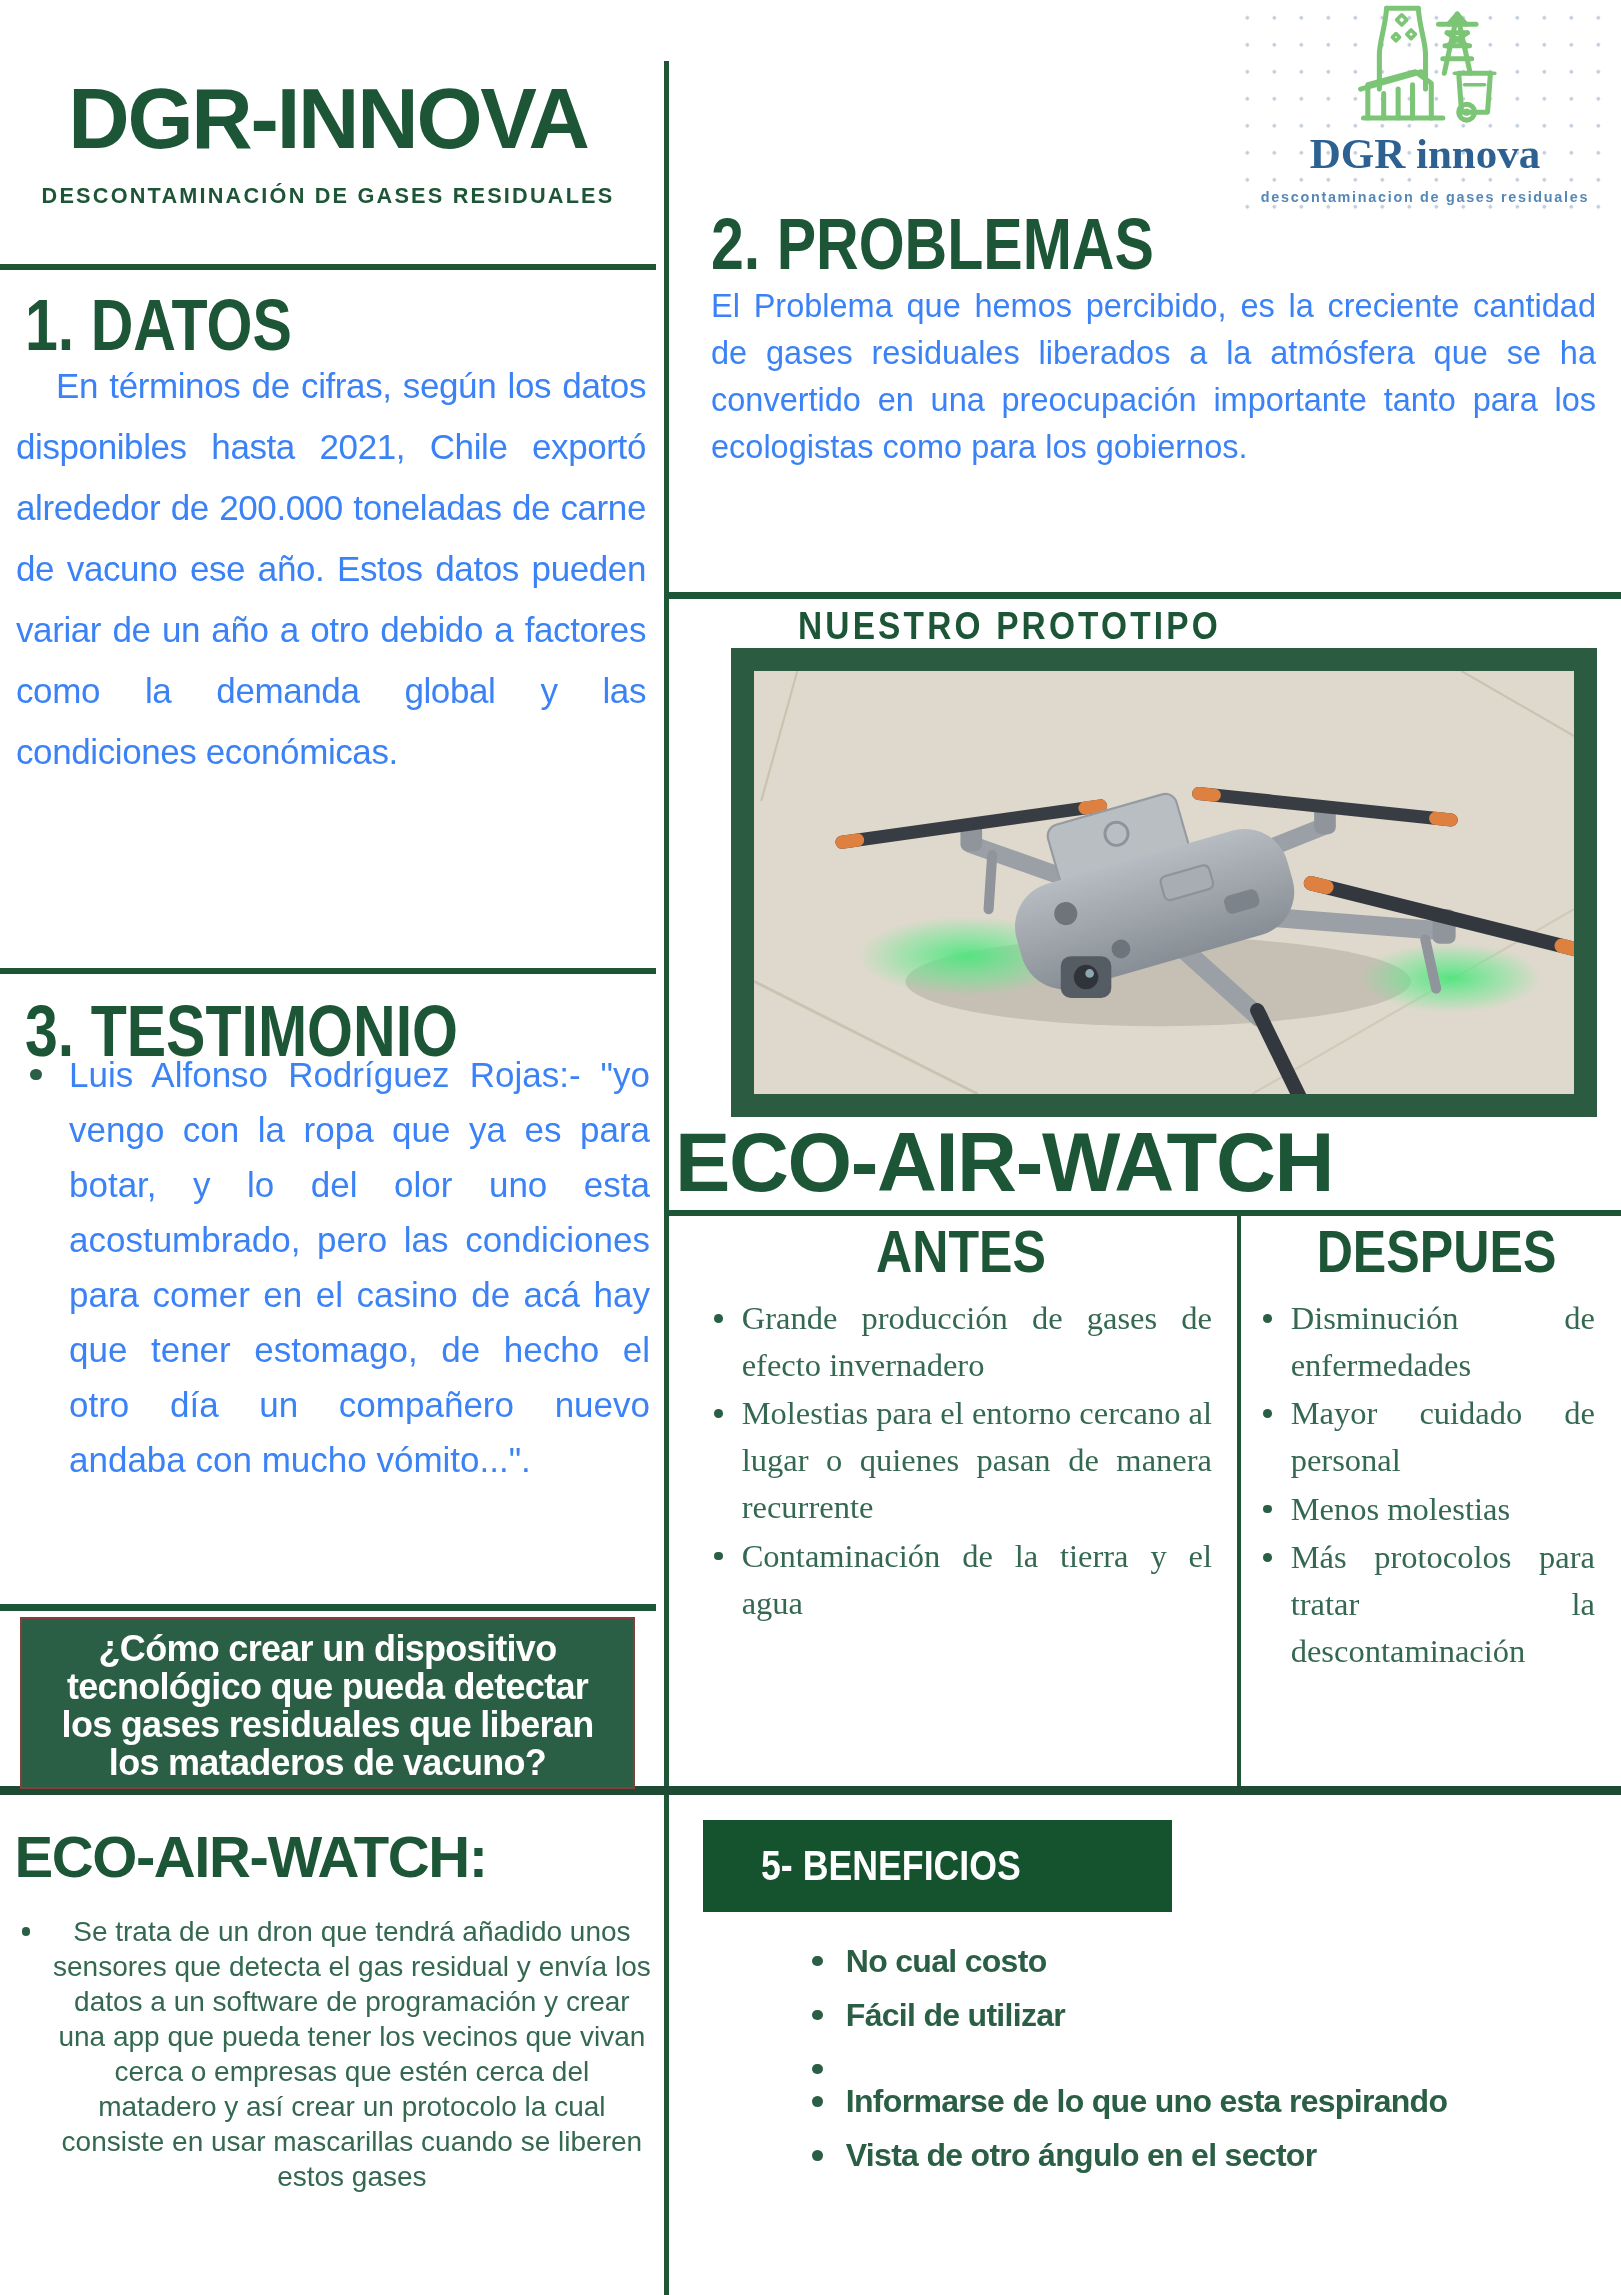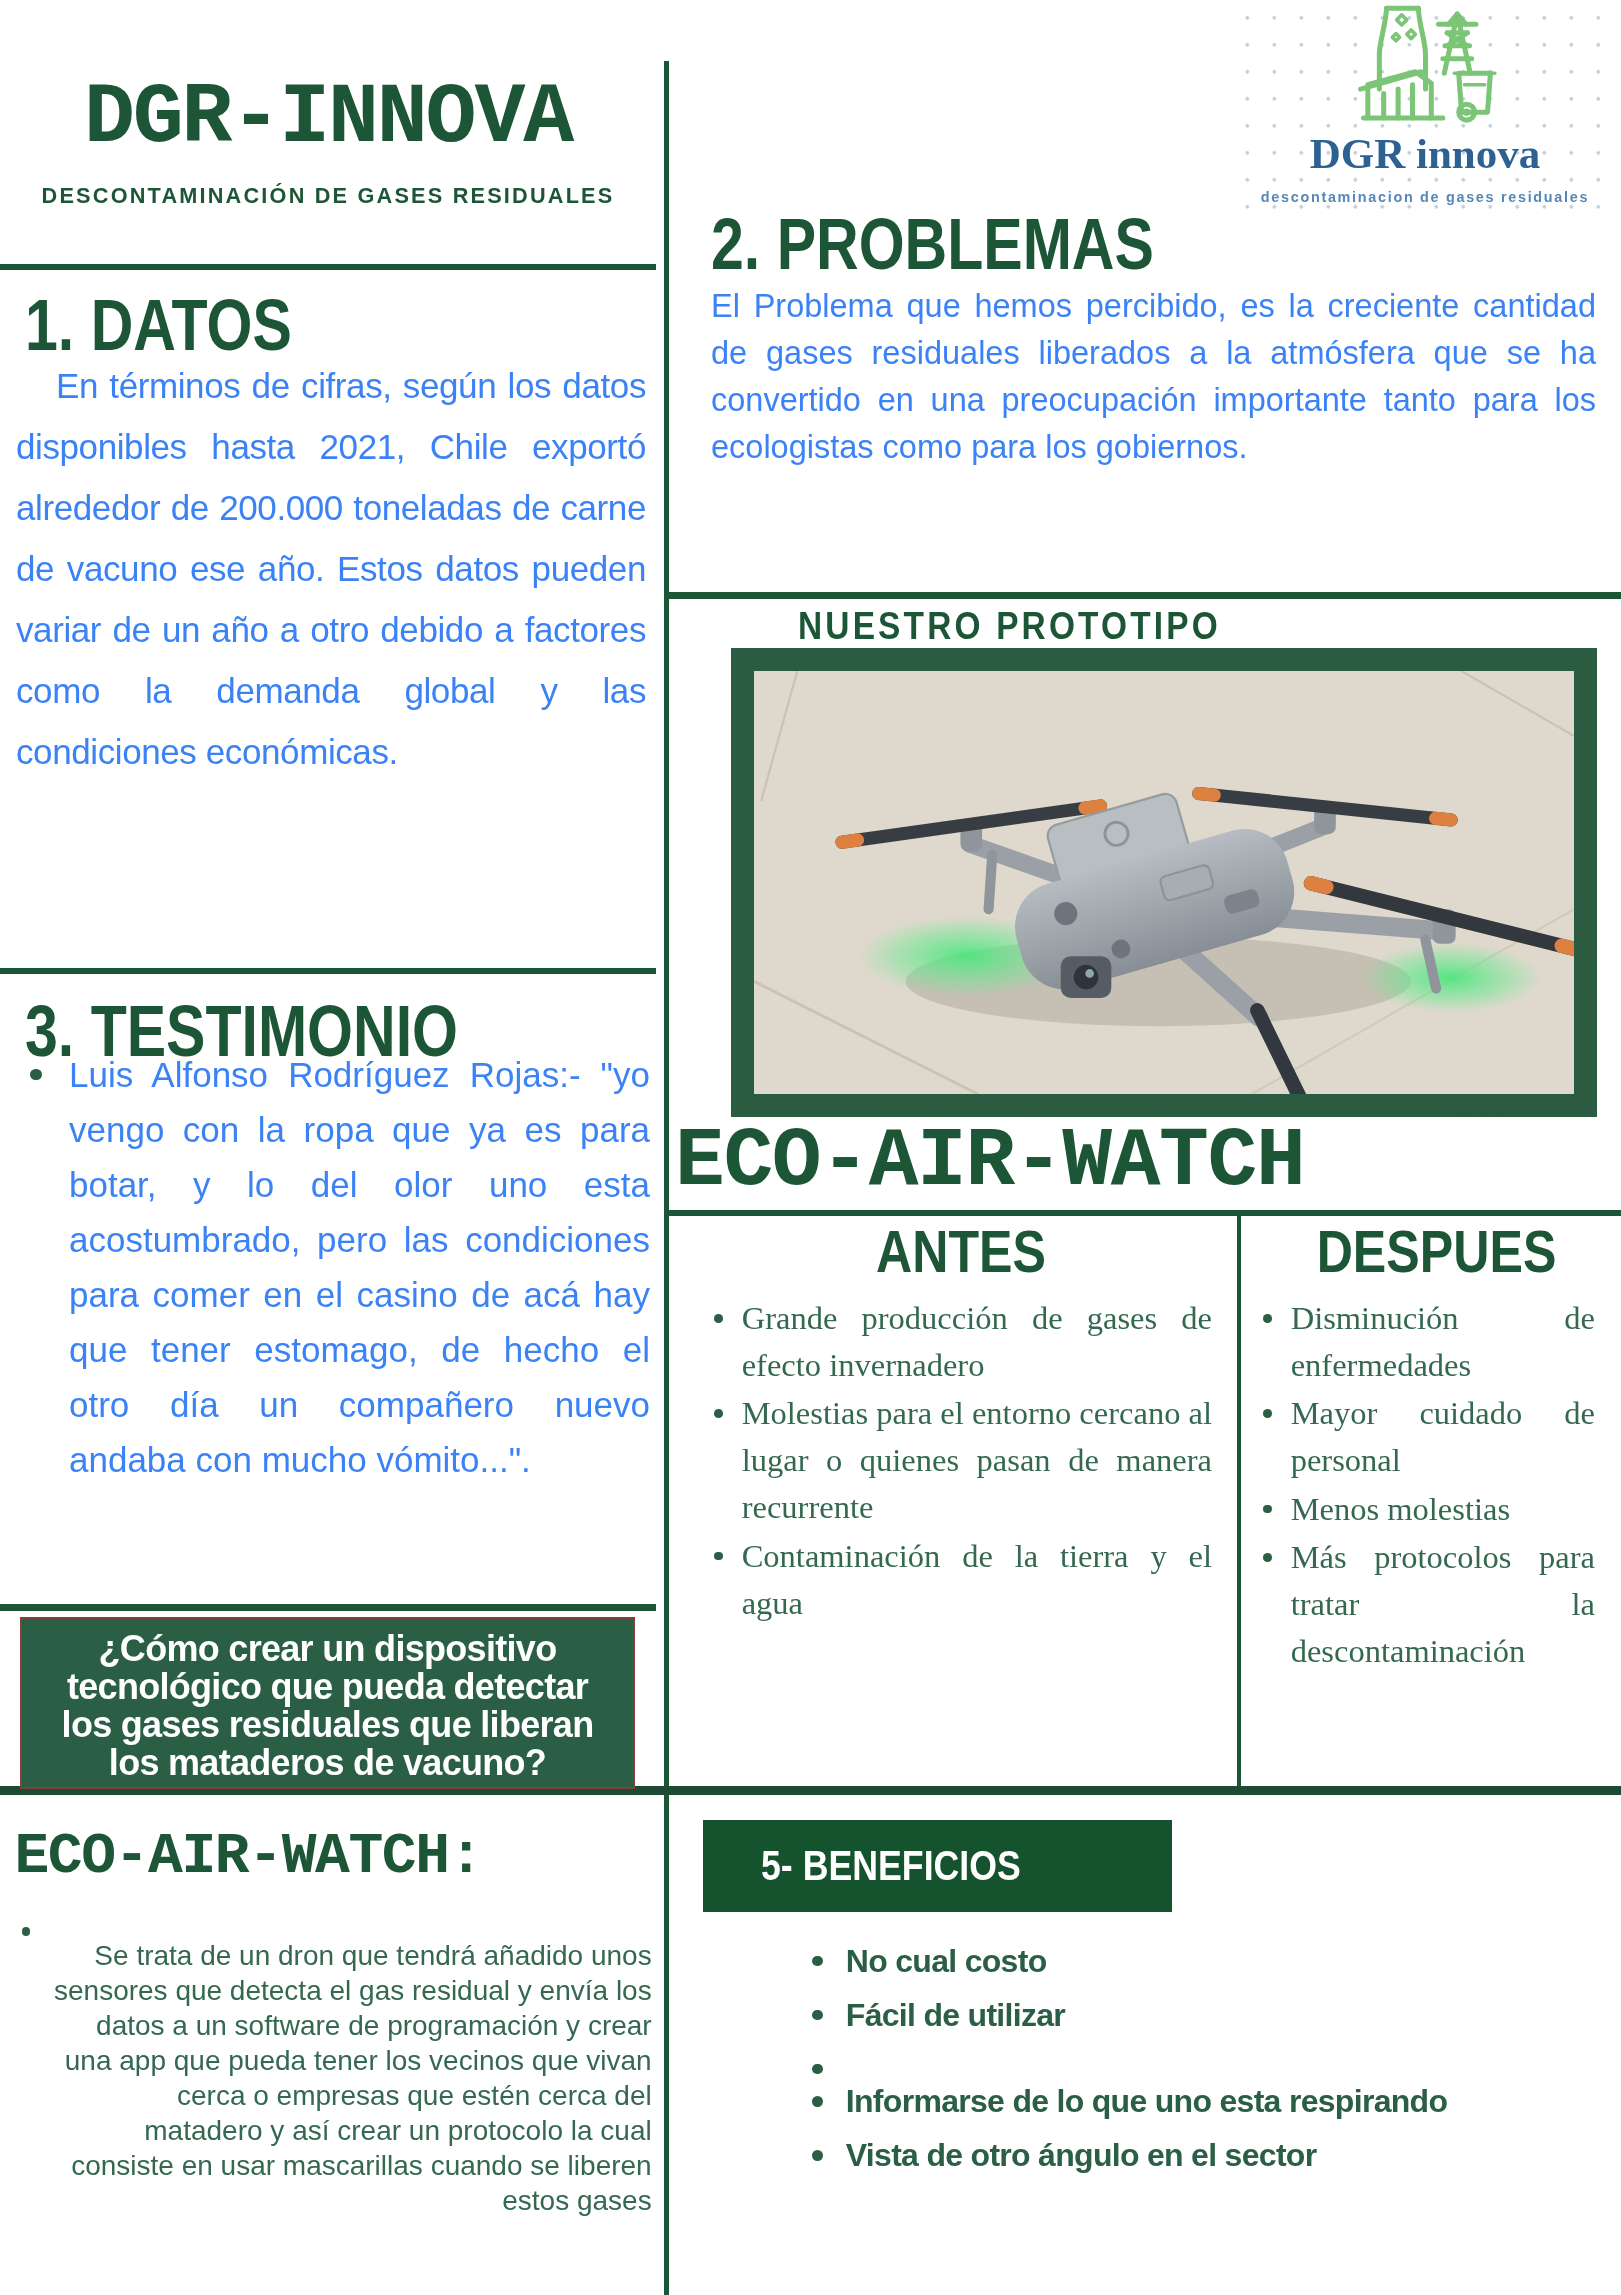--- a/index.html
+++ b/index.html
@@ -1,21 +1,21 @@
 <!DOCTYPE html>
 <html style="font-size:11.6px"><head>
 <meta charset="utf-8">
 <style>
   html,body{margin:0;padding:0;background:#ffffff;}
   .page{position:relative;width:1621px;height:2295px;background:#ffffff;overflow:hidden;
         font-family:"Liberation Sans",sans-serif;color:#346851;}
 
   
   .rule{position:absolute;background:#1d5636;}
-  .display{font-family:Liberation Mono, monospace;font-weight:bold;color:#1d5636;}
+  .display{font-family:Liberation Sans, sans-serif;font-weight:bold;color:#1d5636;}
   .hcond{font-family:"Liberation Sans",sans-serif;font-weight:bold;color:#1d5636;
          transform:scaleX(.82);transform-origin:left center;white-space:nowrap;}
   .para{ text-align:justify;color:#3b82f6;}
   .li{display:flex;}
   .dot{flex:0 0 auto;border-radius:50%;background:#2b5f45;}
 
   
   .brand-title{position:absolute;left:0;top:72px;width:656px;text-align:center;
                font-size:85px;letter-spacing:-2.2px;line-height:1.1;}
   .brand-sub{position:absolute;left:0;top:183px;width:656px;text-align:center;
@@ -28,21 +28,21 @@
   .h-testi{position:absolute;left:25px;top:995px;font-size:72px;line-height:1;}
   .testi{position:absolute;left:30px;top:1047px;width:620px;font-size:35px;line-height:55px;}
   .testi .dot{width:11.6px;height:11.6px;margin:21.7px 27.4px 0 0;}
   .hr3{left:0;top:1604px;width:656px;height:6.5px;}
   .qbox{position:absolute;left:20px;top:1617px;width:615px;height:172px;box-sizing:border-box;
         background:#2b5f45;border:2.2px solid #83403a;color:#ffffff;font-weight:bold;
         font-size:36px;line-height:38px;text-align:center;padding:10.8px 24.6px;letter-spacing:-0.7px;}
   .h-ecoL{position:absolute;left:14.4px;top:1828px;font-size:58px;letter-spacing:-1.4px;line-height:1;}
   .ecodesc{position:absolute;left:21.7px;top:1914px;width:630px;font-size:28px;line-height:35px;}
   .ecodesc .dot{width:8.7px;height:8.7px;margin:13px 21.7px 0 0;}
-  .ecodesc .txt{text-align:right;margin-top:24px;}
+  .ecodesc .txt{text-align:center;}
 
   
   .vmain{position:absolute;left:664px;top:61px;width:5px;height:2234px;background:#1d5636;}
   .bigbar{position:absolute;left:0;top:1786px;width:1621px;height:9.4px;background:#1e4a33;}
 
   
   .logo{position:absolute;left:1228px;top:0;width:394px;height:231px;
         background-image:radial-gradient(#c3cedd 1.8px,rgba(0,0,0,0) 2.2px);
         background-size:27px 27px;background-position:5.8px 4.3px;}
   .logo svg{position:absolute;left:121px;top:4.3px;}

